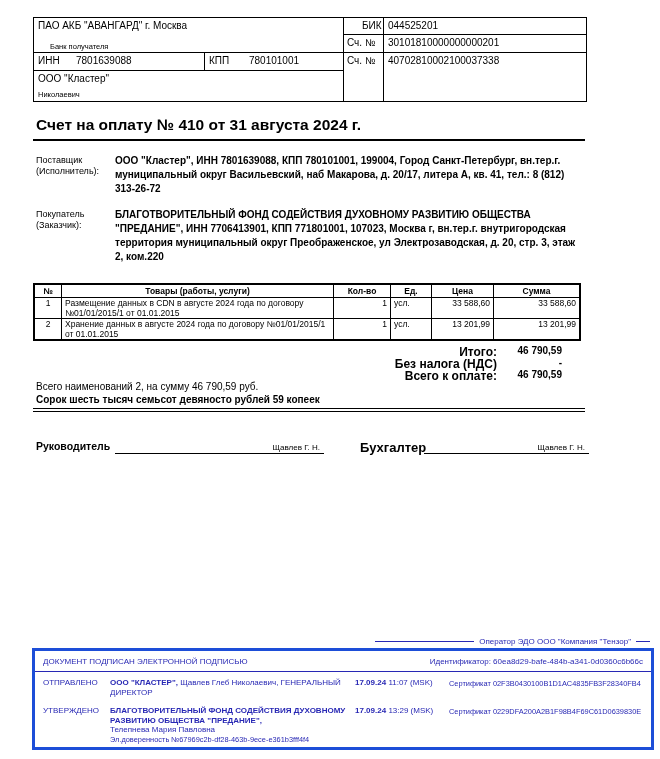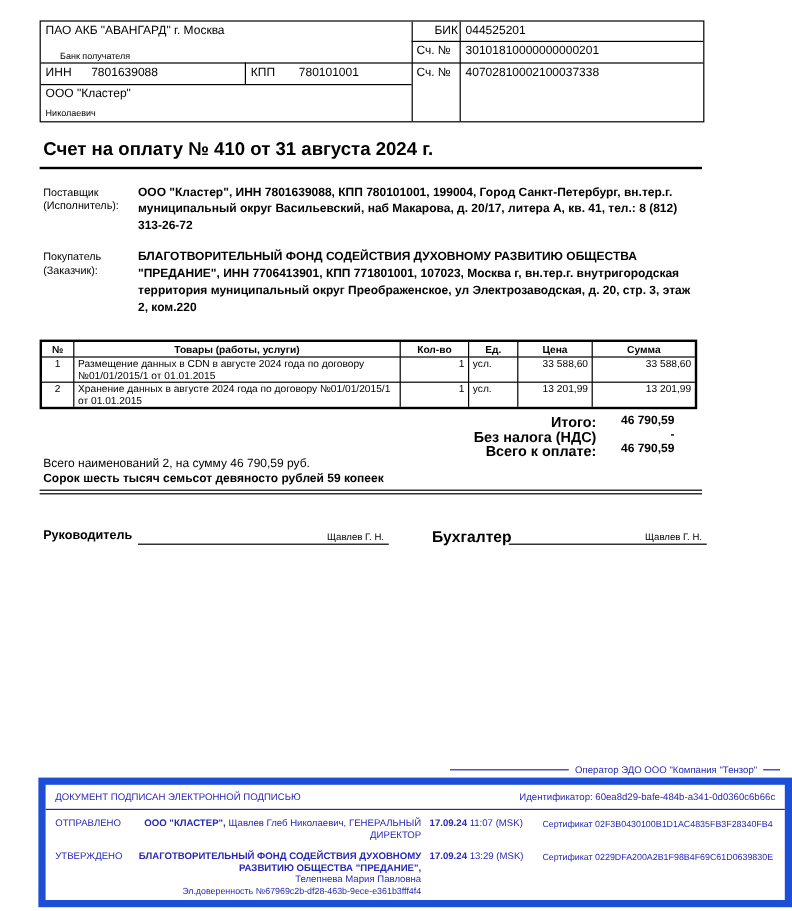--- a/index.html
+++ b/index.html
@@ -32,21 +32,21 @@
   .totrow-value { width:85px; text-align:right; font-size:10px; font-weight:bold; }
   
   .rule { background:#000; }
   .dblrule { border-top:1px solid #000; border-bottom:1px solid #000; height:2px; }
   
   .sigline { border-bottom:1px solid #000; height:13px; text-align:right;
              font-size:8px; padding-right:4px; line-height:15px; }
   
   .blue { color:#2828B4; }
   .stampbox { left:32px; top:648px; width:616px; height:96px;
-              border:6px solid #1d4ed8; color:#2828B4;text-align:right; }
+              border:3px solid #1d4ed8; color:#2828B4; }
   .stampbox .sep { position:absolute; left:0; top:20px; width:100%; height:1px; background:#2828B4; }
   .st8 { font-size:8px; line-height:9.5px; }
   .st75 { font-size:7.4px; line-height:9px; }
   .opline { display:flex; align-items:center; }
   .opdash { border-top:1px solid #2828B4; height:0; }
 </style>
 </head>
 <body>
 
 <div class="page">

